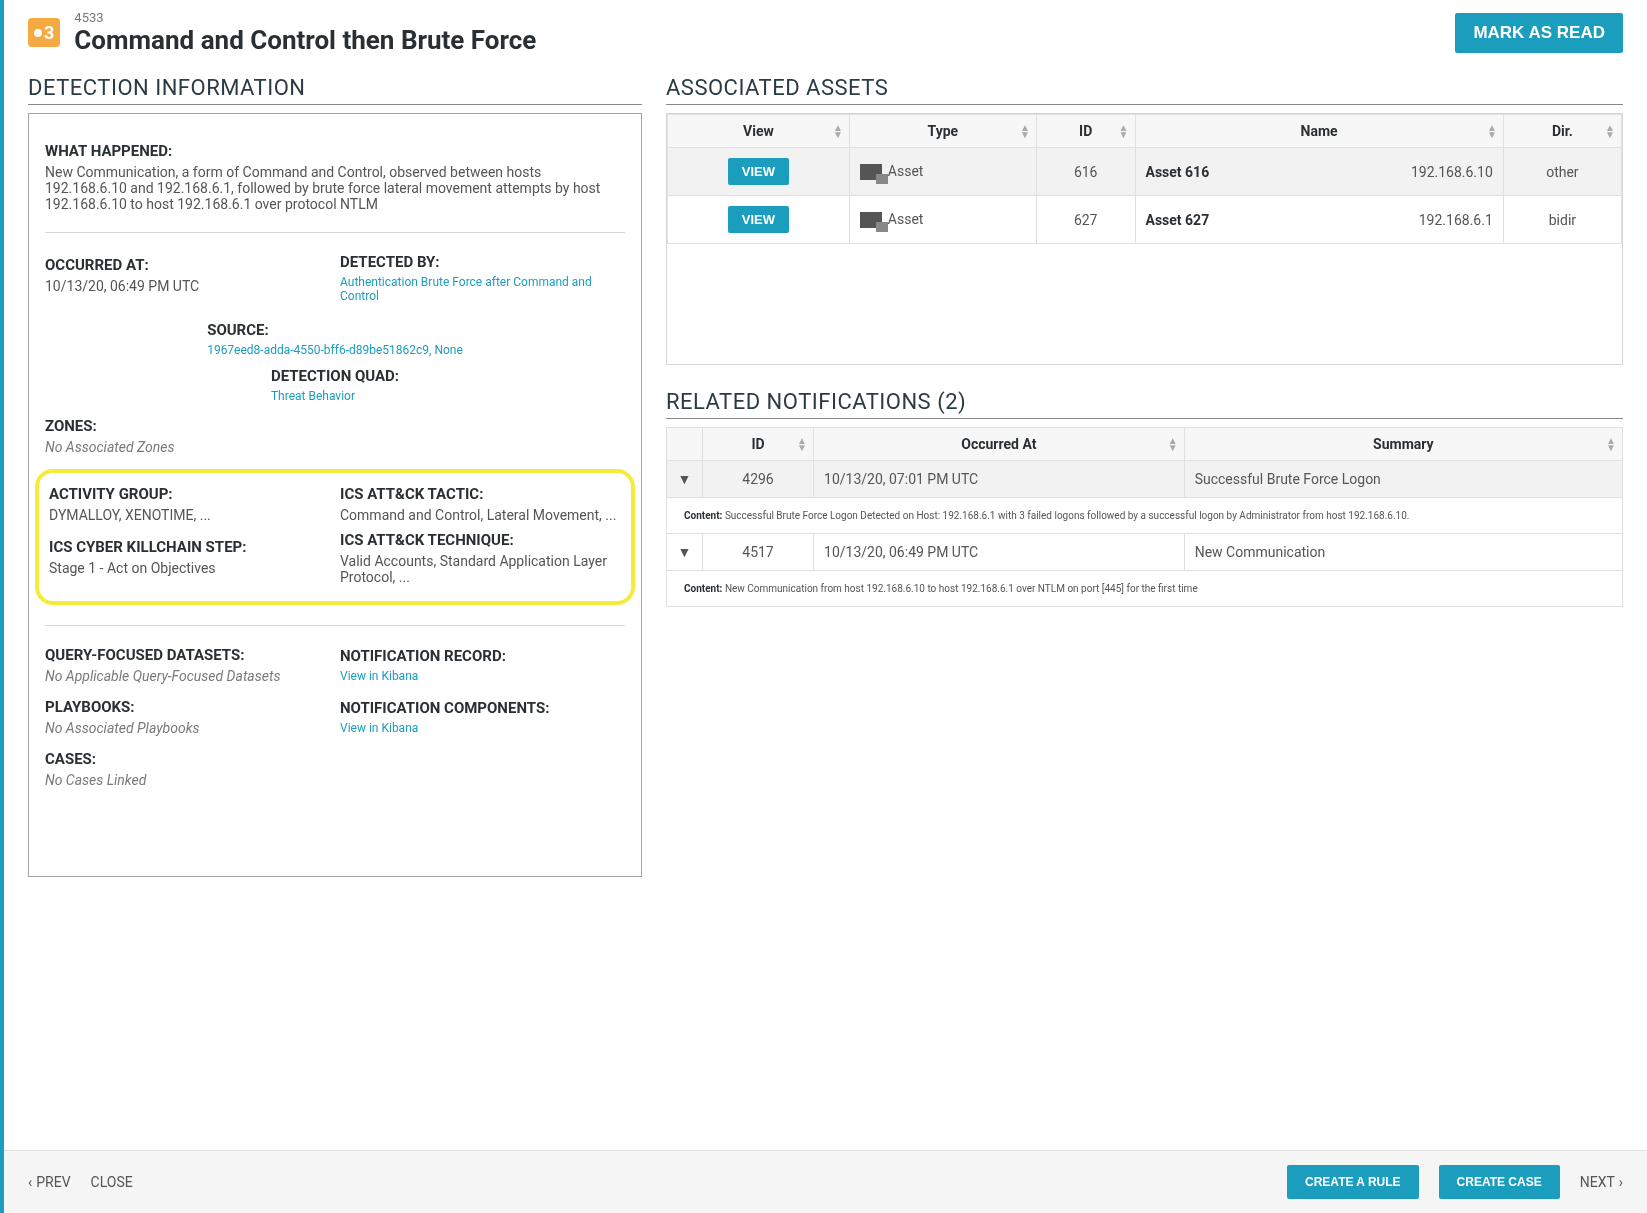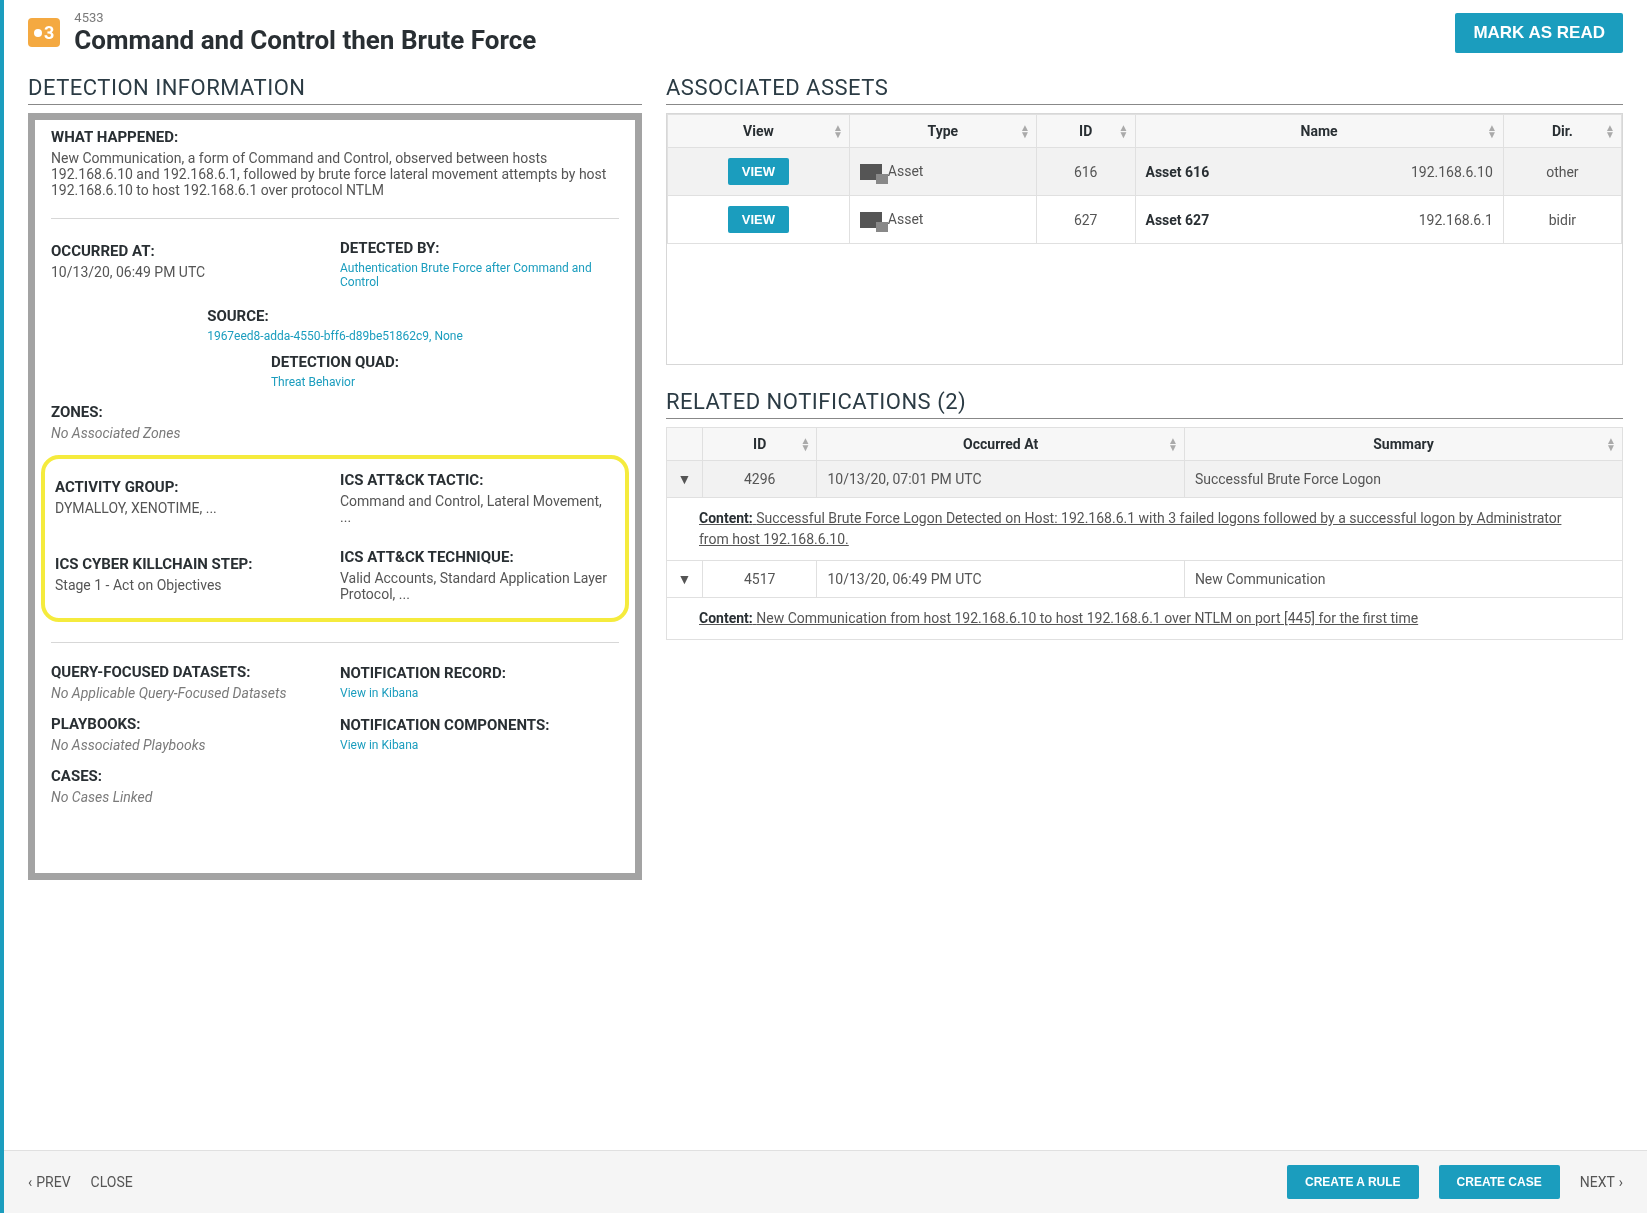--- a/index.html
+++ b/index.html
@@ -9,21 +9,21 @@
 .severity-badge{background:#f4a941;color:#fff;font-weight:700;padding:4px 6px;border-radius:4px;font-size:18px;display:flex;align-items:center;gap:2px;}
 .severity-badge .dot{width:8px;height:8px;border-radius:50%;background:#fff;display:inline-block;}
 .title-block{flex:1;}
 .title-block .id{font-size:13px;color:#7a7a7a;}
 .title-block .title{font-size:26px;font-weight:700;color:#292f33;}
 .mark-read{background:#1b9dbe;color:#fff;border:none;padding:10px 18px;font-size:17px;font-weight:600;cursor:pointer;border-radius:2px;}
 .main{display:flex;gap:24px;padding:10px 24px 24px 24px;flex:1;}
 .left{flex:0 0 614px;max-width:614px;}
 .right{flex:1;}
 .section-title{font-size:22px;font-weight:400;color:#2b3b44;letter-spacing:0.5px;border-bottom:1px solid #888;padding-bottom:4px;margin-bottom:8px;}
-.card{border:7px solid #a3a3a3;padding:8px 16px;}
+.card{border:1px solid #a3a3a3;padding:28px 16px;}
 .card .h{font-size:15px;font-weight:700;color:#292f33;margin-bottom:4px;}
 .card .txt{font-size:14px;color:#555;margin-bottom:4px;}
 .card .link{color:#1b9dbe;font-size:12px;cursor:pointer;}
 .card .italic{color:#7a7a7a;font-style:italic;font-size:14px;}
 .hr{border:none;border-top:1px solid #d7d7d7;margin:20px 0;}
 .row2{display:flex;gap:10px;align-items:center;}
 .row2>div{flex:1;}
 .row2 .txt{min-height:18px;}
 .highlight-box{border:4px solid #f5eb3d;border-radius:18px;padding:12px 10px;margin:14px -10px;}
 .table{border:1px solid #d7d7d7;border-collapse:collapse;width:100%;font-size:14px;}
@@ -34,21 +34,21 @@
 .table tr.even{background:#f2f2f2;}
 .view-btn{background:#1b9dbe;color:#fff;border:none;padding:6px 14px;font-weight:700;font-size:13px;cursor:pointer;border-radius:2px;}
 .asset-icon{display:inline-block;width:22px;height:16px;background:#555;position:relative;vertical-align:middle;margin-right:6px;}
 .asset-icon::after{content:"";position:absolute;right:-6px;bottom:-4px;width:12px;height:10px;background:#888;}
 .sort-icon{font-size:10px;color:#aaa;line-height:7px;position:absolute;right:6px;top:50%;transform:translateY(-50%);}
 .rn-table{border:1px solid #d7d7d7;width:100%;border-collapse:collapse;font-size:14px;}
 .rn-table th{background:#f7f7f7;color:#292f33;font-weight:700;padding:8px 10px;text-align:center;border:1px solid #e0e0e0;position:relative;}
 .rn-table td{padding:10px 10px;border:1px solid #e0e0e0;color:#555;}
 .rn-table tr.even{background:#f2f2f2;}
 .rn-table .caret{cursor:pointer;text-align:center;width:36px;}
-.rn-table .content-row td{padding:10px 32px;color:#555;font-size:14px;line-height:1.5;text-decoration:underline;}
+.rn-table .content-row td{padding:10px 17px;color:#555;font-size:10px;line-height:1.5;}
 .rn-table .content-row td b{font-weight:700;color:#292f33;}
 .assets-frame{border:1px solid #d7d7d7;padding:0;}
 .assets-frame .table{border:none;}
 .assets-frame .spacer{height:120px;}
 .footer{background:#f5f5f5;border-top:1px solid #e0e0e0;padding:14px 24px;display:flex;align-items:center;gap:20px;}
 .footer .nav{color:#555;font-size:14px;cursor:pointer;display:flex;align-items:center;gap:4px;}
 .footer .spacer{flex:1;}
 .footer .btn{background:#1b9dbe;color:#fff;border:none;padding:10px 18px;font-size:12px;font-weight:600;cursor:pointer;border-radius:2px;}
 .rn-section{margin-top:24px;}
 </style>
@@ -104,21 +104,21 @@
           <div class="row2">
             <div>
               <div class="h">ACTIVITY GROUP:</div>
               <div class="txt">DYMALLOY, XENOTIME, ...</div>
             </div>
             <div>
               <div class="h">ICS ATT&amp;CK TACTIC:</div>
               <div class="txt">Command and Control, Lateral Movement, ...</div>
             </div>
           </div>
-          <div class="row2" style="margin-top:19px;">
+          <div class="row2" style="margin-top:2px;">
             <div>
               <div class="h">ICS CYBER KILLCHAIN STEP:</div>
               <div class="txt">Stage 1 - Act on Objectives</div>
             </div>
             <div>
               <div class="h">ICS ATT&amp;CK TECHNIQUE:</div>
               <div class="txt">Valid Accounts, Standard Application Layer Protocol, ...</div>
             </div>
           </div>
         </div>

